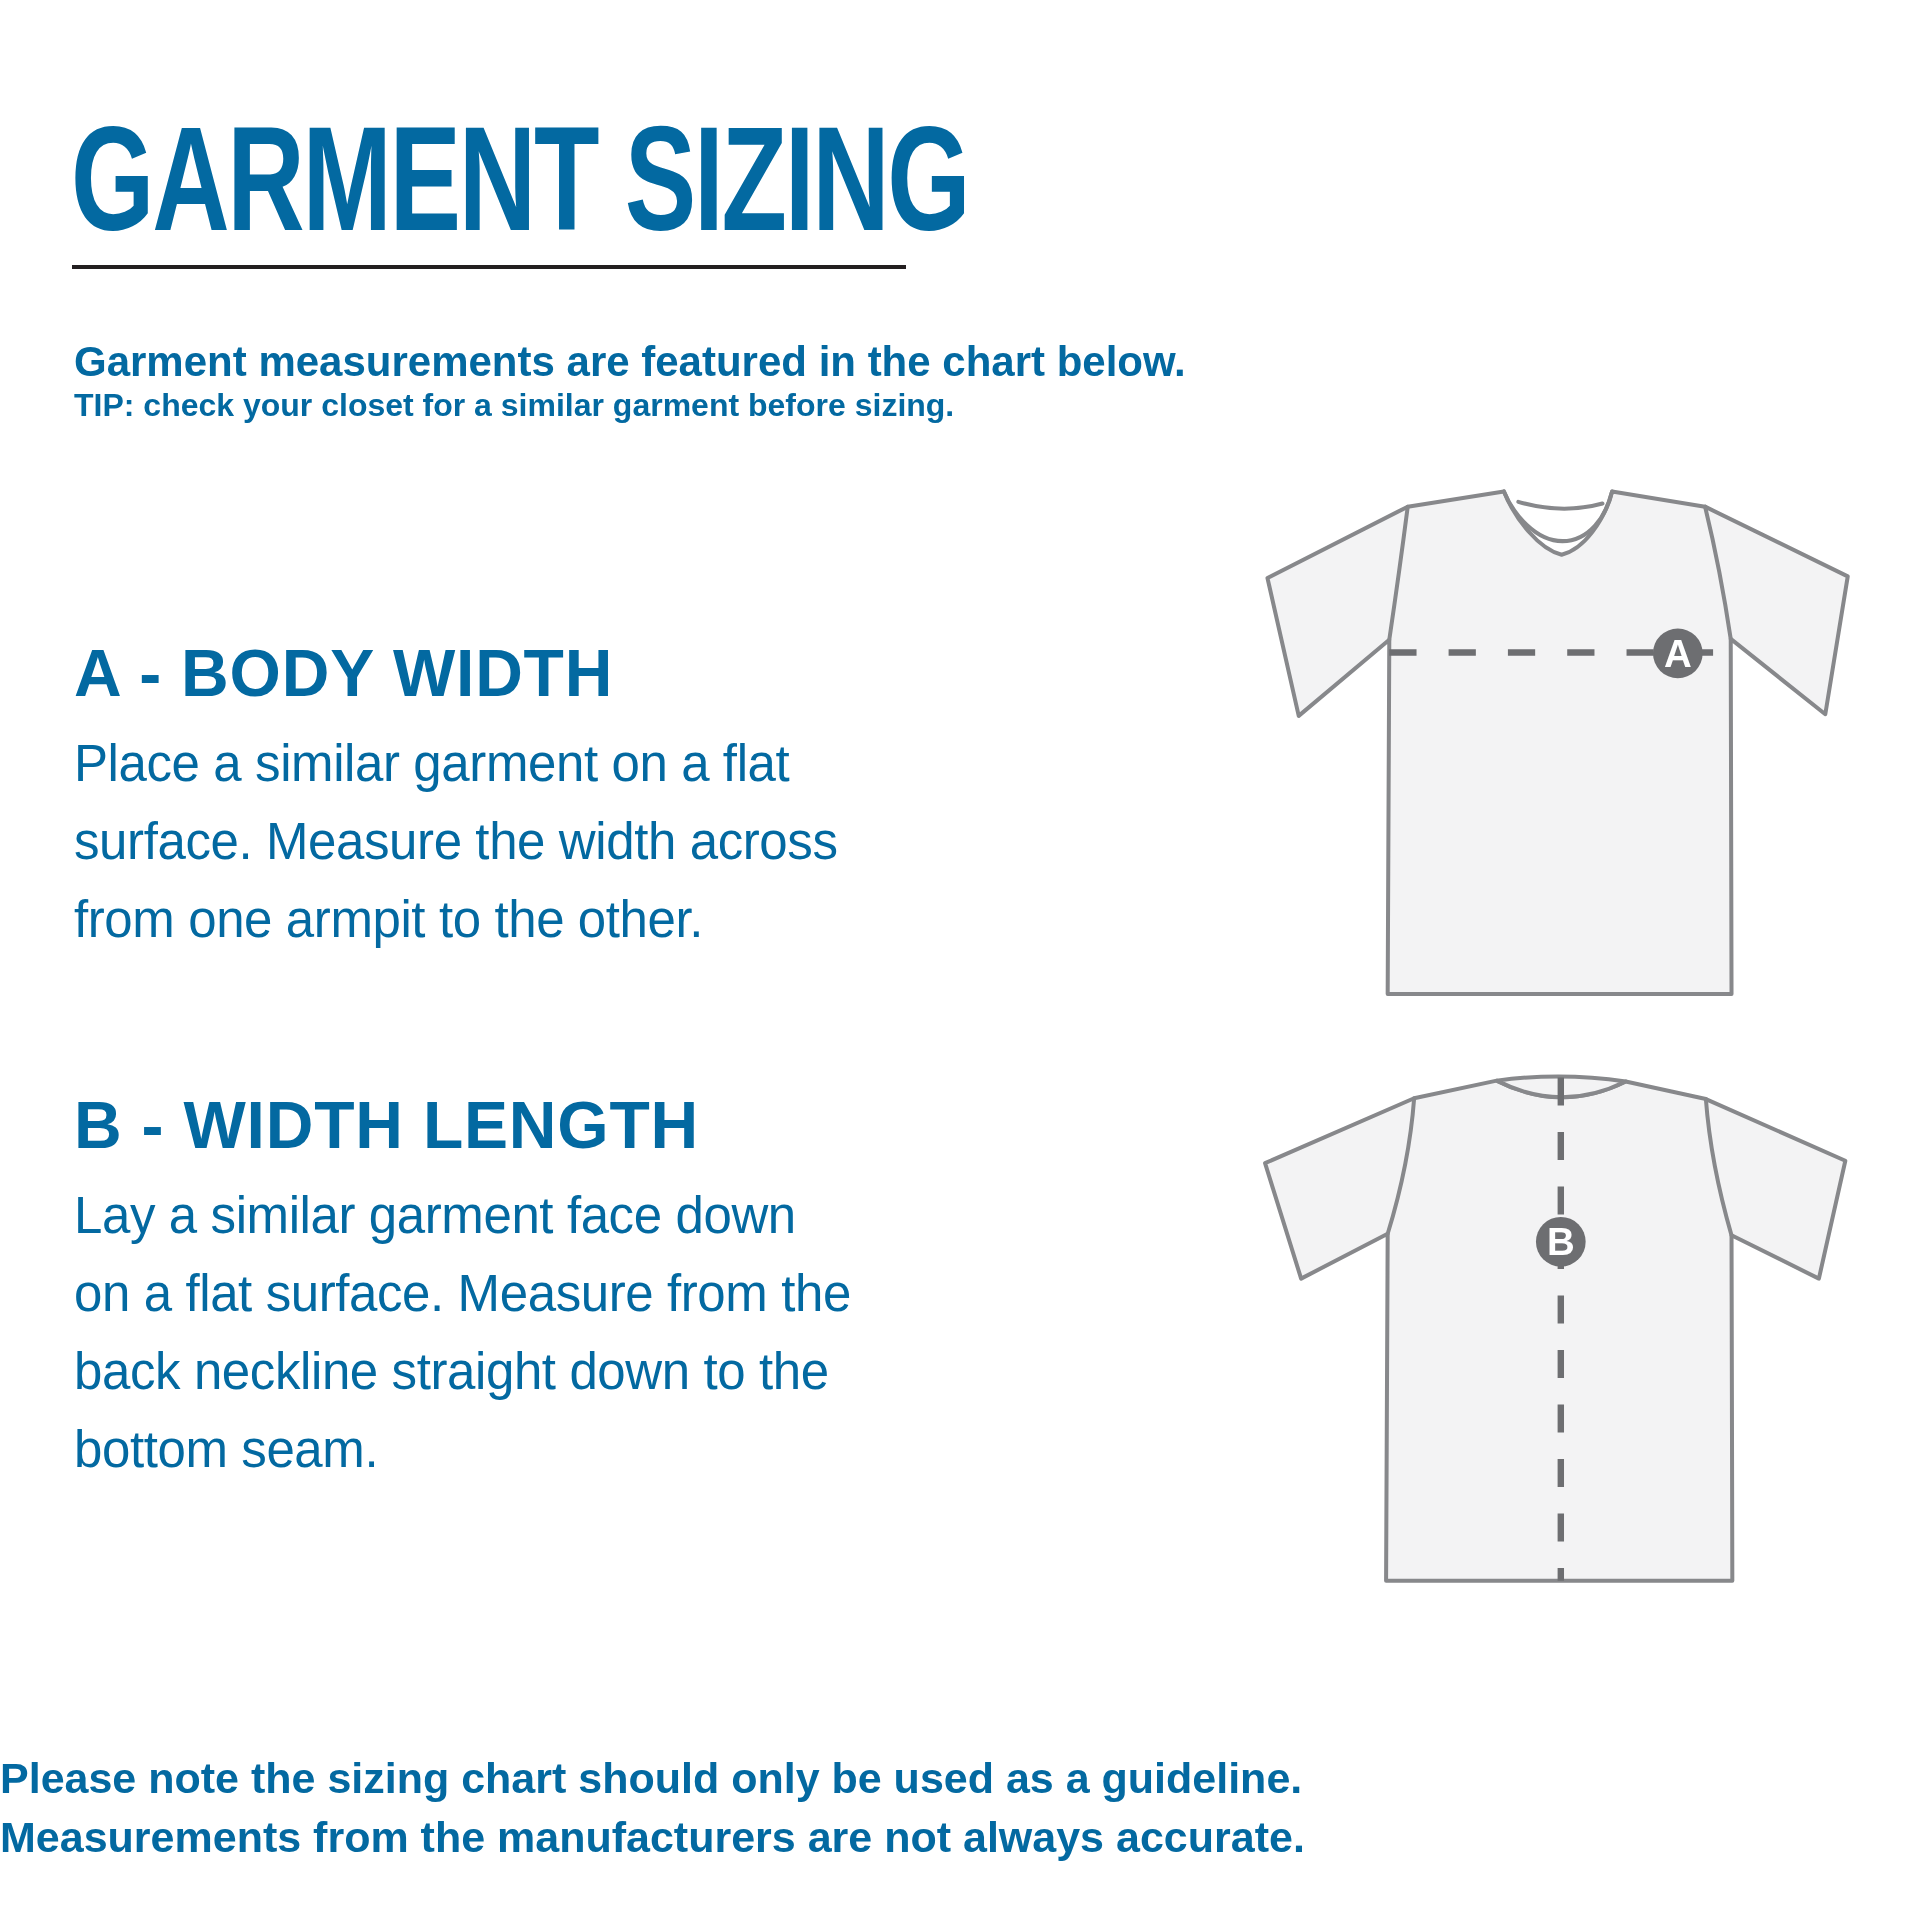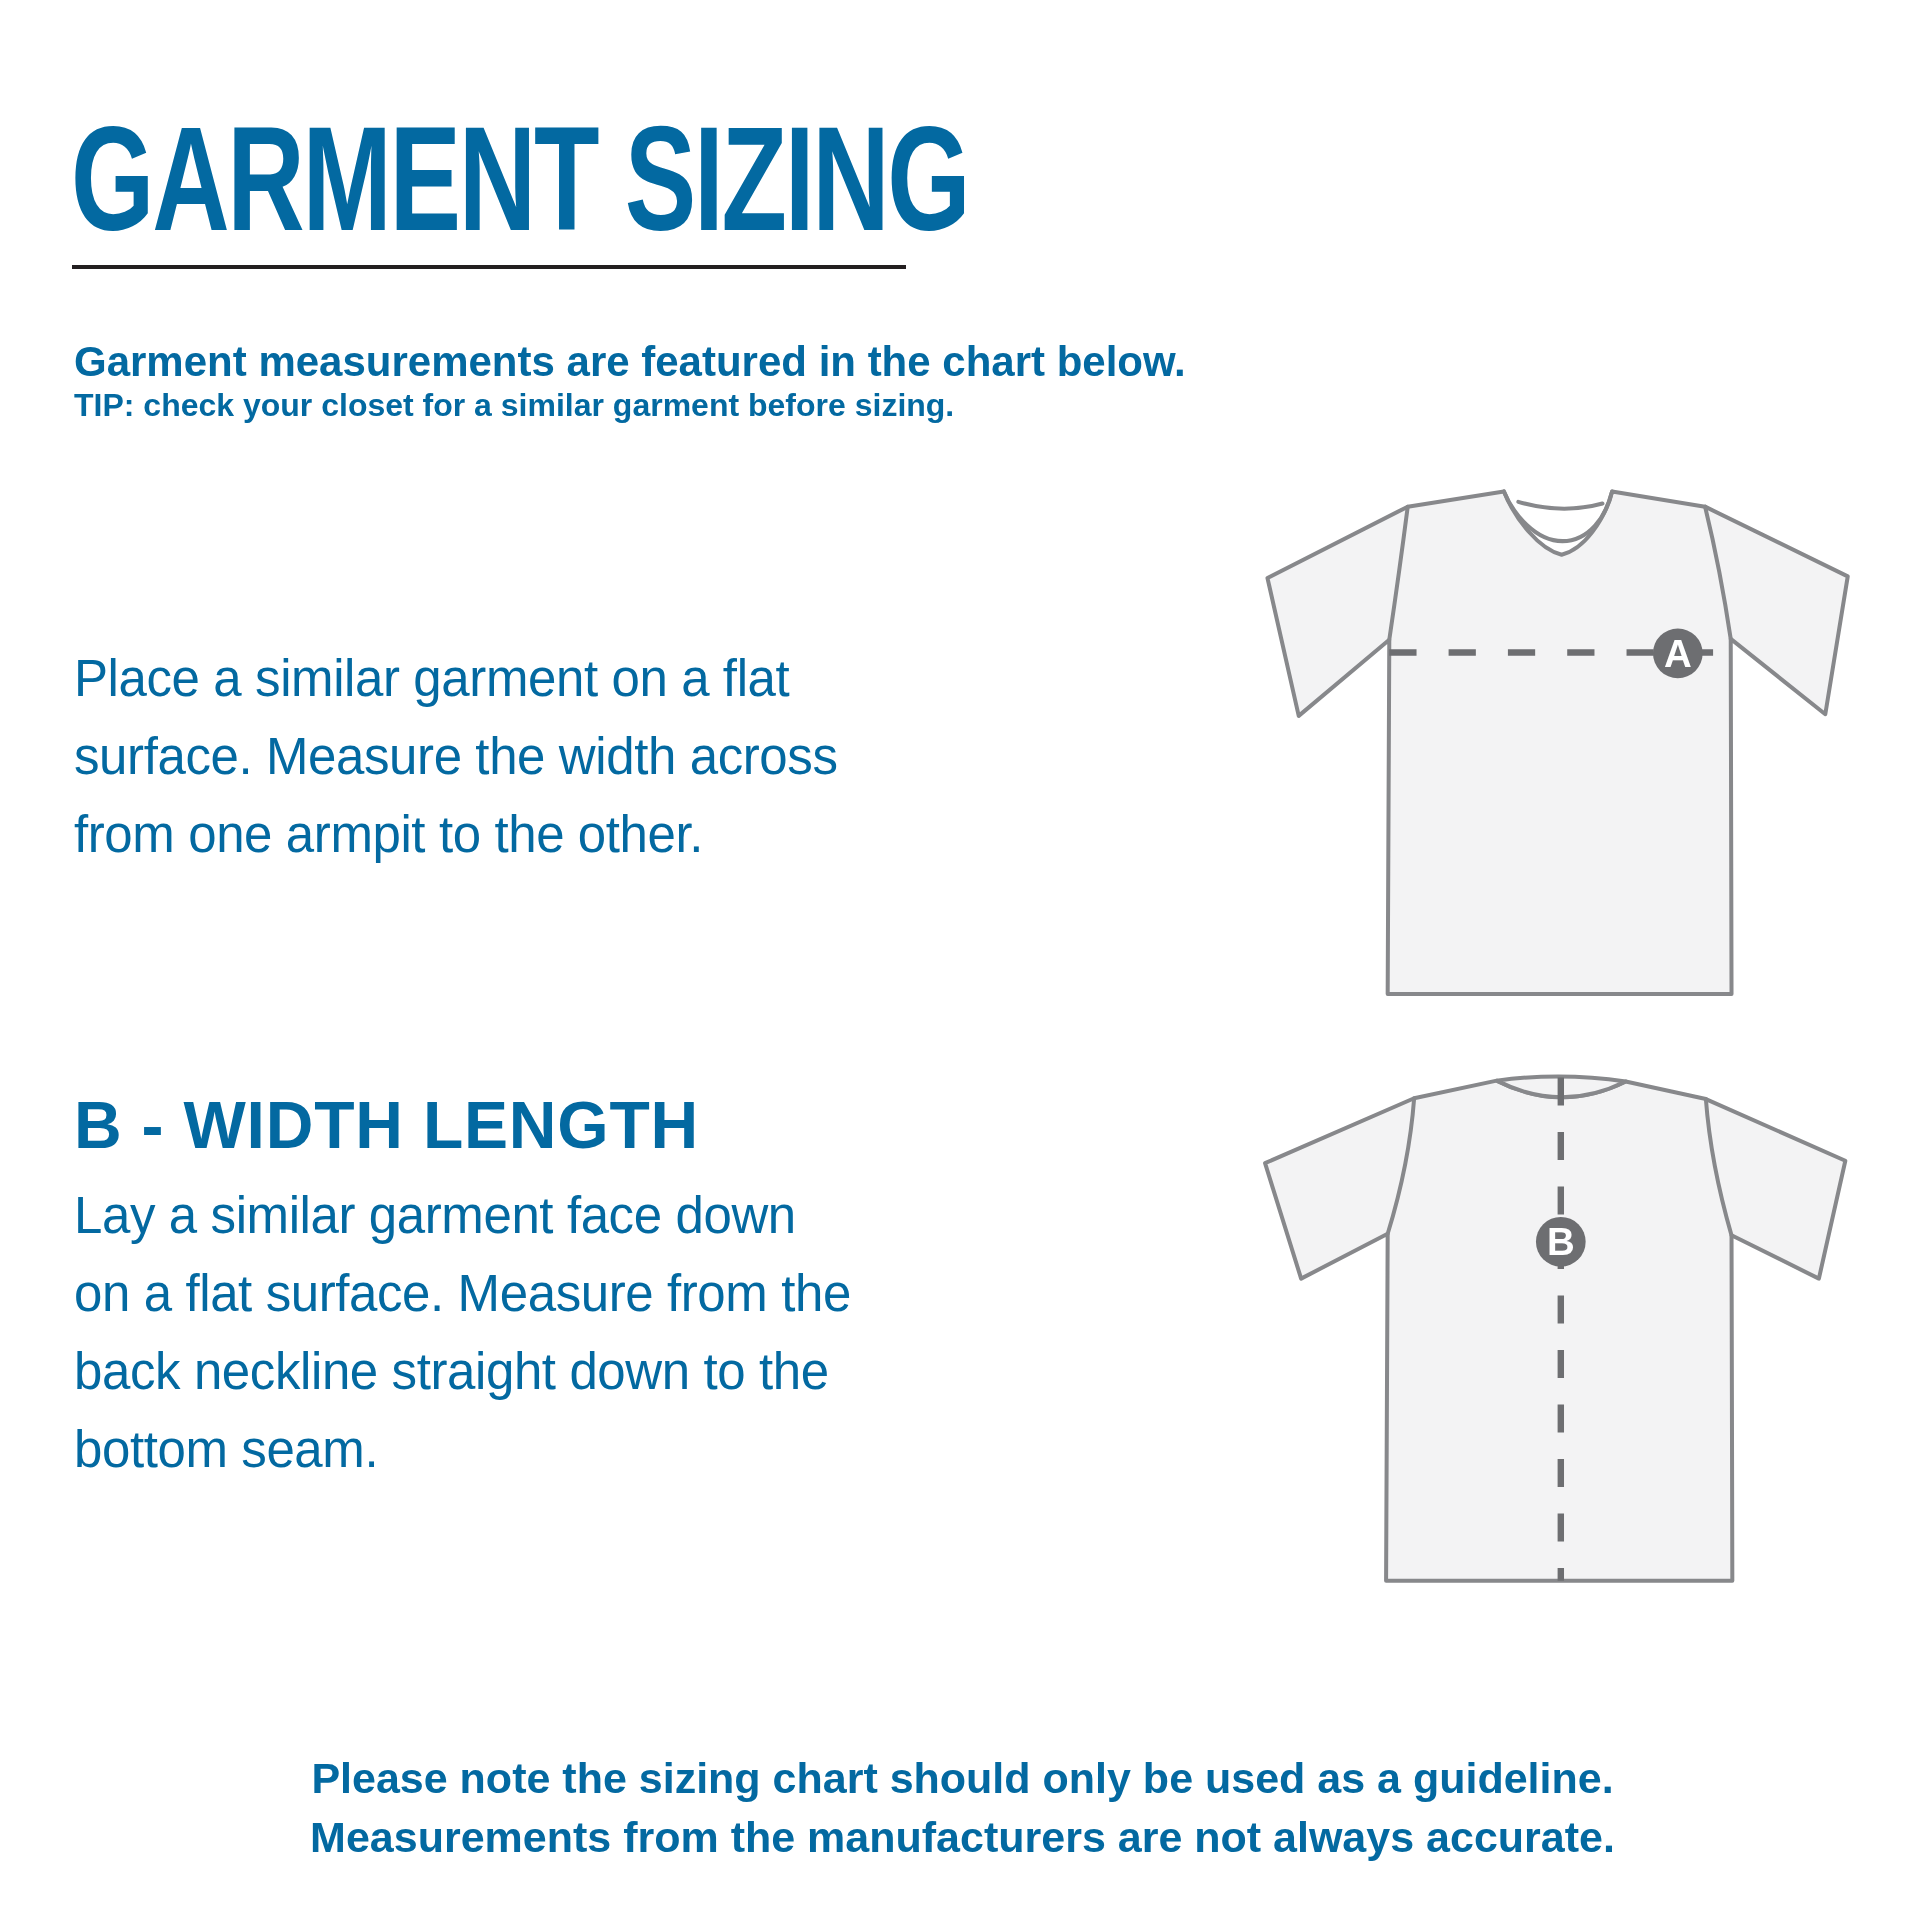--- a/index.html
+++ b/index.html
@@ -74,39 +74,39 @@
     fill:#ffffff;
     font-family:"Liberation Sans", sans-serif;
     font-size:48px;
     font-weight:700;
     text-anchor:middle;
   }
   .footer-note{
     margin:0;
     left:0;top:1749px;
     width:1925px;
-    text-align:center;
     font-size:43px;
     font-weight:600;
     line-height:59px;
     white-space:pre-line;
   }
 </style>
 </head>
 <body>
 
 <div class="canvas">
 
   <h1 class="abs title">GARMENT SIZING</h1>
   <div class="abs rule"></div>
 
   <p class="abs subtitle">Garment measurements are featured in the chart below.</p>
   <p class="abs tip">TIP: check your closet for a similar garment before sizing.</p>
 
   <div class="abs section section-a">
+    <h2>A - BODY WIDTH</h2>
     <p>Place a similar garment on a flat
 surface. Measure the width across
 from one armpit to the other.</p>
   </div>
 
   <div class="abs section section-b">
     <h2>B - WIDTH LENGTH</h2>
     <p>Lay a similar garment face down
 on a flat surface. Measure from the
 back neckline straight down to the

